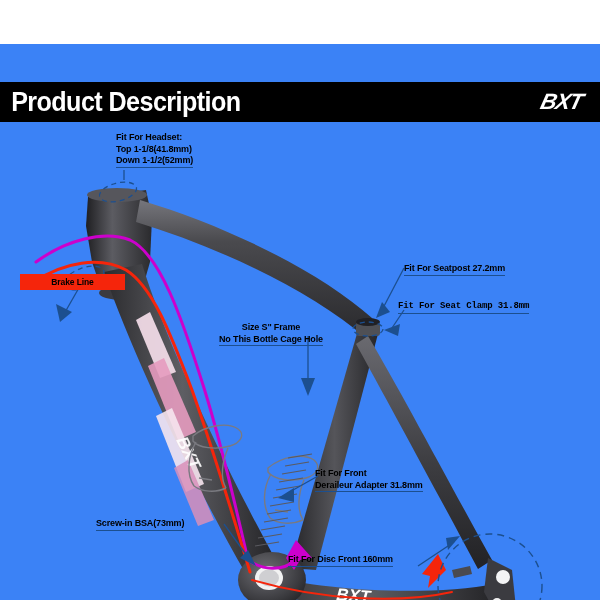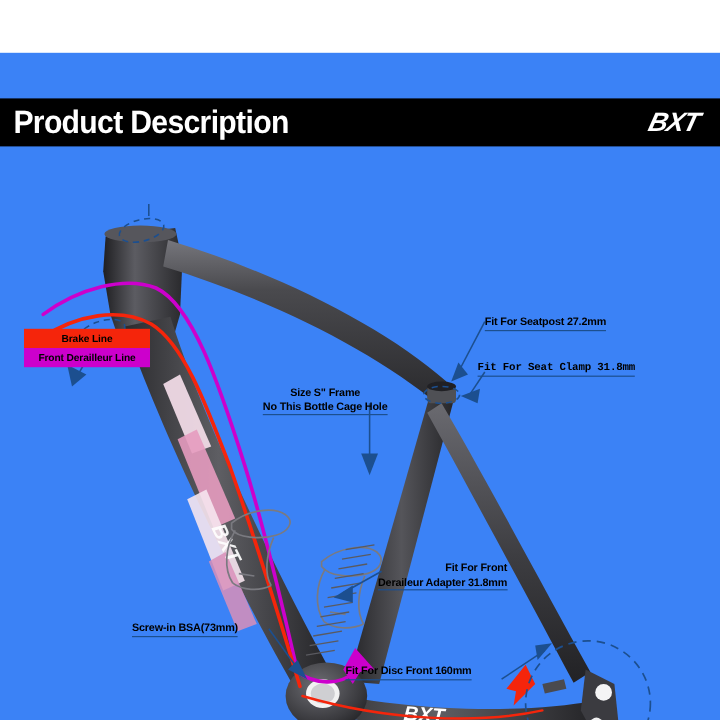--- a/index.html
+++ b/index.html
@@ -91,22 +91,22 @@
     line-height: 11.5px;
     white-space: nowrap;
     letter-spacing: -0.15px;
   }
   .lbl .u { border-bottom: 1px solid #1c4f8f; display: inline-block; }
 
   .lbl-headset   { left: 116px; top: 88px; }
   .lbl-seatpost  { left: 404px; top: 219px; text-align: center; }
   .lbl-seatclamp { left: 398px; top: 257px; font-family: Liberation Mono, monospace; }
   .lbl-bottle    { left: 219px; top: 278px; text-align: center; }
-  .lbl-fd        { left: 315px; top: 424px; text-align: right; }
-  .lbl-bsa       { left: 110px; top: 474px; }
+  .lbl-fd        { left: 315px; top: 424px; }
+  .lbl-bsa       { left: 96px; top: 474px; }
   .lbl-disc      { left: 288px; top: 510px; }
 </style>
 </head>
 <body>
 
 <div id="page">
 
   <div class="banner">
     <div class="banner-title">Product Description</div>
     <div class="banner-logo">BXT</div>
@@ -276,25 +276,27 @@
         <polygon points="460,414 448,428 446,416"></polygon>
       </g>
 
     </svg>
   </div>
 
   <div class="legend">
     <div class="legend-row legend-brake">
       <span>Brake Line</span>
     </div>
-    <div class="legend-row legend-fd">
-      <span>Front Derailleur Line</span>
-    </div>
-  </div>
-
+  </div>
+
+  <div class="lbl lbl-headset">
+    <div>Fit For Headset:</div>
+    <div>Top 1-1/8(41.8mm)</div>
+    <div class="u">Down 1-1/2(52mm)</div>
+  </div>
 
   <div class="lbl lbl-seatpost">
     <div class="u">Fit For Seatpost 27.2mm</div>
   </div>
 
   <div class="lbl lbl-seatclamp">
     <div class="u">Fit For Seat Clamp 31.8mm</div>
   </div>
 
   <div class="lbl lbl-bottle">

